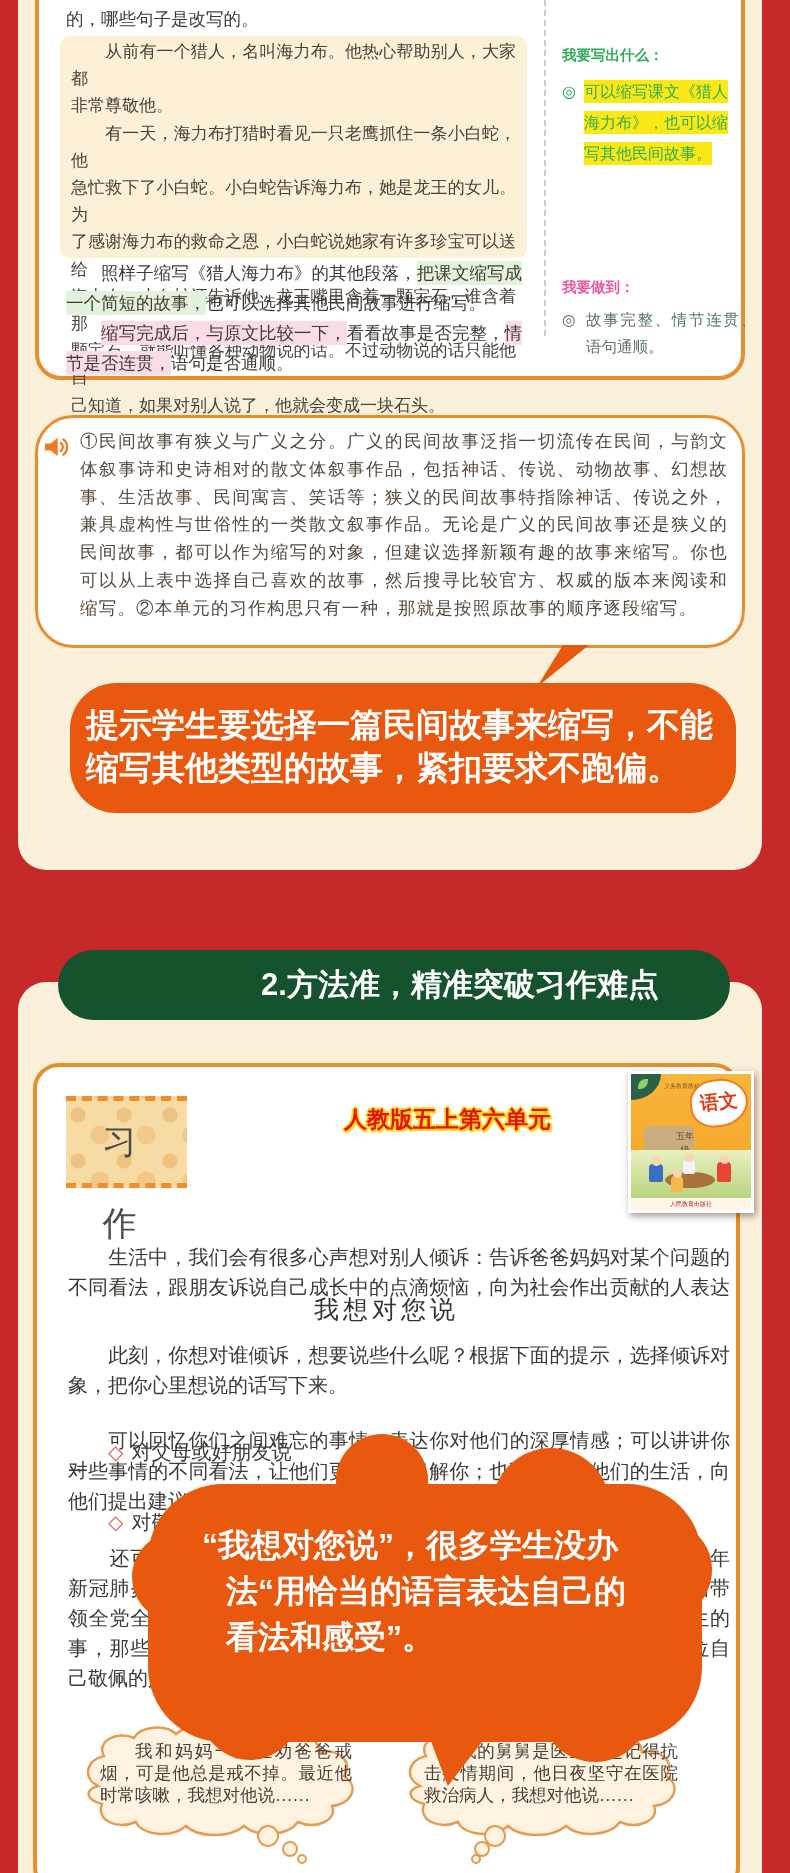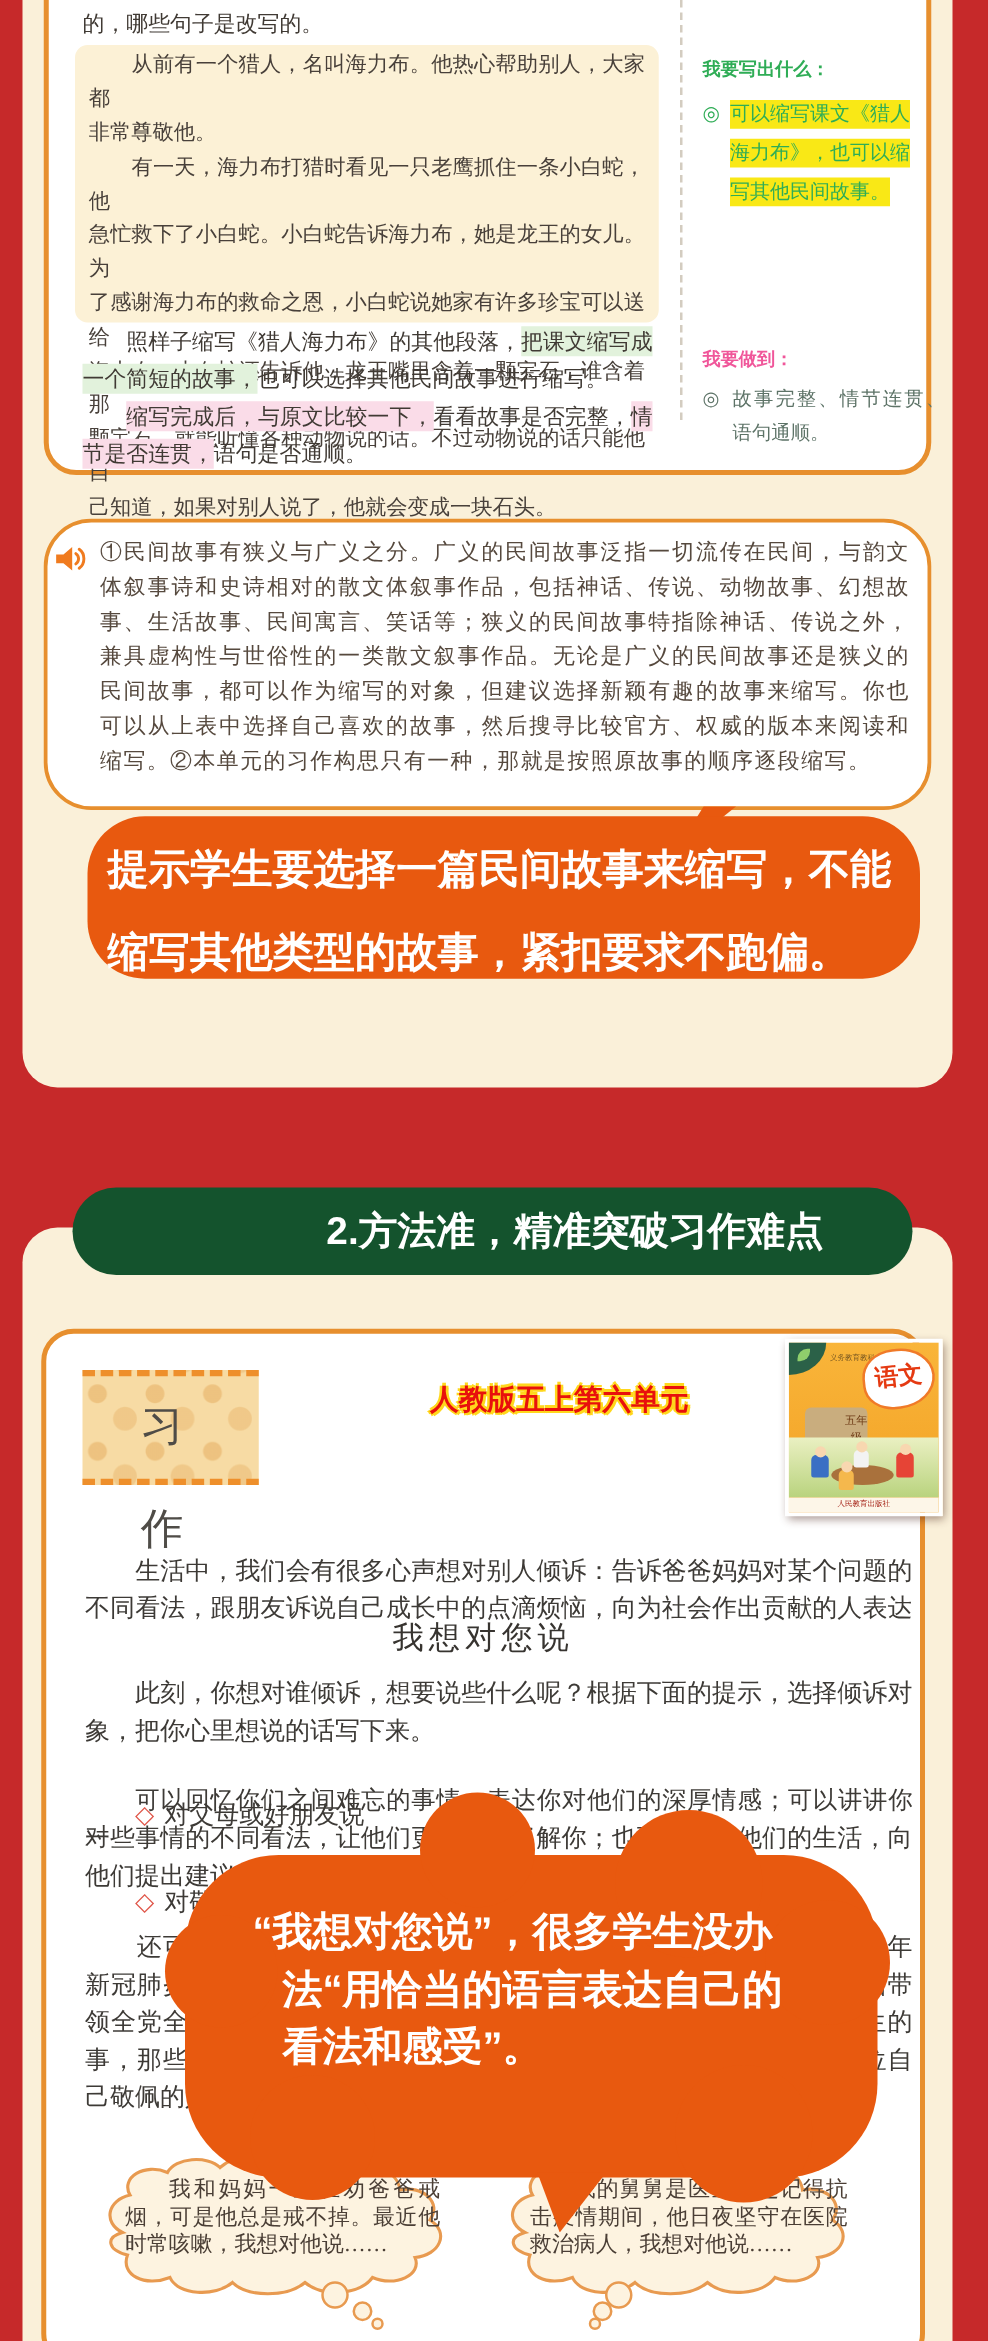--- a/index.html
+++ b/index.html
@@ -116,31 +116,31 @@
 
 <div class="notebox" style="left:35px;top:415px;width:710px;height:233px;"></div>
 <svg class="abs" style="left:42px;top:433px;" width="28" height="28" viewBox="0 0 24 24">
   <path d="M2.5 9 L7.5 9 L13.5 4 L13.5 20 L7.5 15 L2.5 15 Z" fill="#f07b1f"></path>
   <path d="M16 8.5 C18.5 10.3 18.5 13.7 16 15.5" stroke="#f07b1f" fill="none" stroke-width="2" stroke-linecap="round"></path>
   <path d="M18.3 5.5 C22.6 8.5 22.6 15.5 18.3 18.5" stroke="#f07b1f" fill="none" stroke-width="2" stroke-linecap="round"></path>
 </svg>
 <div class="note-text" style="left:80px;top:428px;width:648px;">①民间故事有狭义与广义之分。广义的民间故事泛指一切流传在民间，与韵文体叙事诗和史诗相对的散文体叙事作品，包括神话、传说、动物故事、幻想故事、生活故事、民间寓言、笑话等；狭义的民间故事特指除神话、传说之外，兼具虚构性与世俗性的一类散文叙事作品。无论是广义的民间故事还是狭义的民间故事，都可以作为缩写的对象，但建议选择新颖有趣的故事来缩写。你也可以从上表中选择自己喜欢的故事，然后搜寻比较官方、权威的版本来阅读和缩写。②本单元的习作构思只有一种，那就是按照原故事的顺序逐段缩写。</div>
 
 <div class="tail1" style="left:527px;top:645px;width:62px;height:42px;"></div>
-<div class="bubble1" style="left:70px;top:653px;width:666px;height:130px;">
+<div class="bubble1" style="left:70px;top:683px;width:666px;height:130px;">
   <div class="bubble1-text" style="left:16px;top:20px;">提示学生要选择一篇民间故事来缩写，不能</div>
-  <div class="bubble1-text" style="left:16px;top:63px;margin-top:24px;">缩写其他类型的故事，紧扣要求不跑偏。</div>
+  <div class="bubble1-text" style="left:16px;top:63px;">缩写其他类型的故事，紧扣要求不跑偏。</div>
 </div>
 
 <div class="panel" style="left:18px;top:982px;width:744px;height:891px;border-radius:28px 28px 0 0;"></div>
 <div class="banner" style="left:58px;top:950px;width:672px;height:70px;">2.方法准，精准突破习作难点</div>
 
 <div class="card" style="left:33px;top:1063px;width:707px;height:830px;"></div>
 
-<div class="xizuo" style="left:66px;top:1096px;width:141px;height:92px;">习　作</div>
+<div class="xizuo" style="left:66px;top:1096px;width:121px;height:92px;">习　作</div>
 <div class="red-title" style="left:344px;top:1104px;">人教版五上第六单元</div>
 
 <div class="book" style="left:628px;top:1071px;width:120px;height:136px;">
   <div class="bk-corner">
       <div class="bk-leaf"></div>
     </div>
   <div class="bk-series">义务教育教科书</div>
   <div class="bk-cloud">语文</div>
   <div class="bk-grade">
     <div class="g1">五年级</div>

